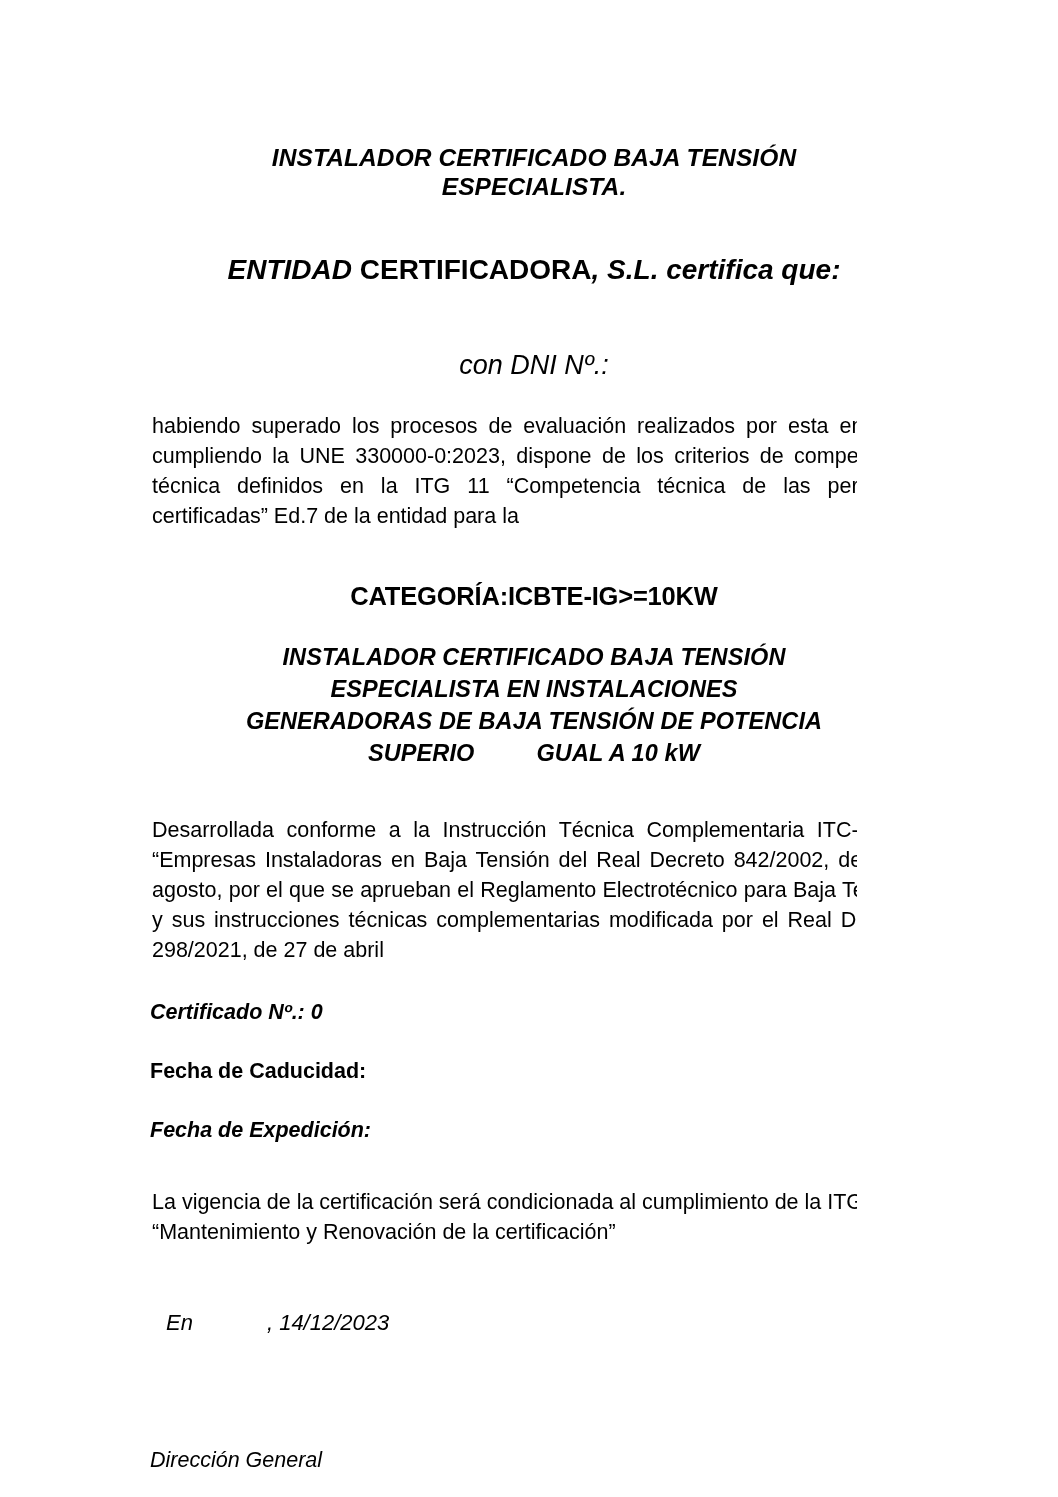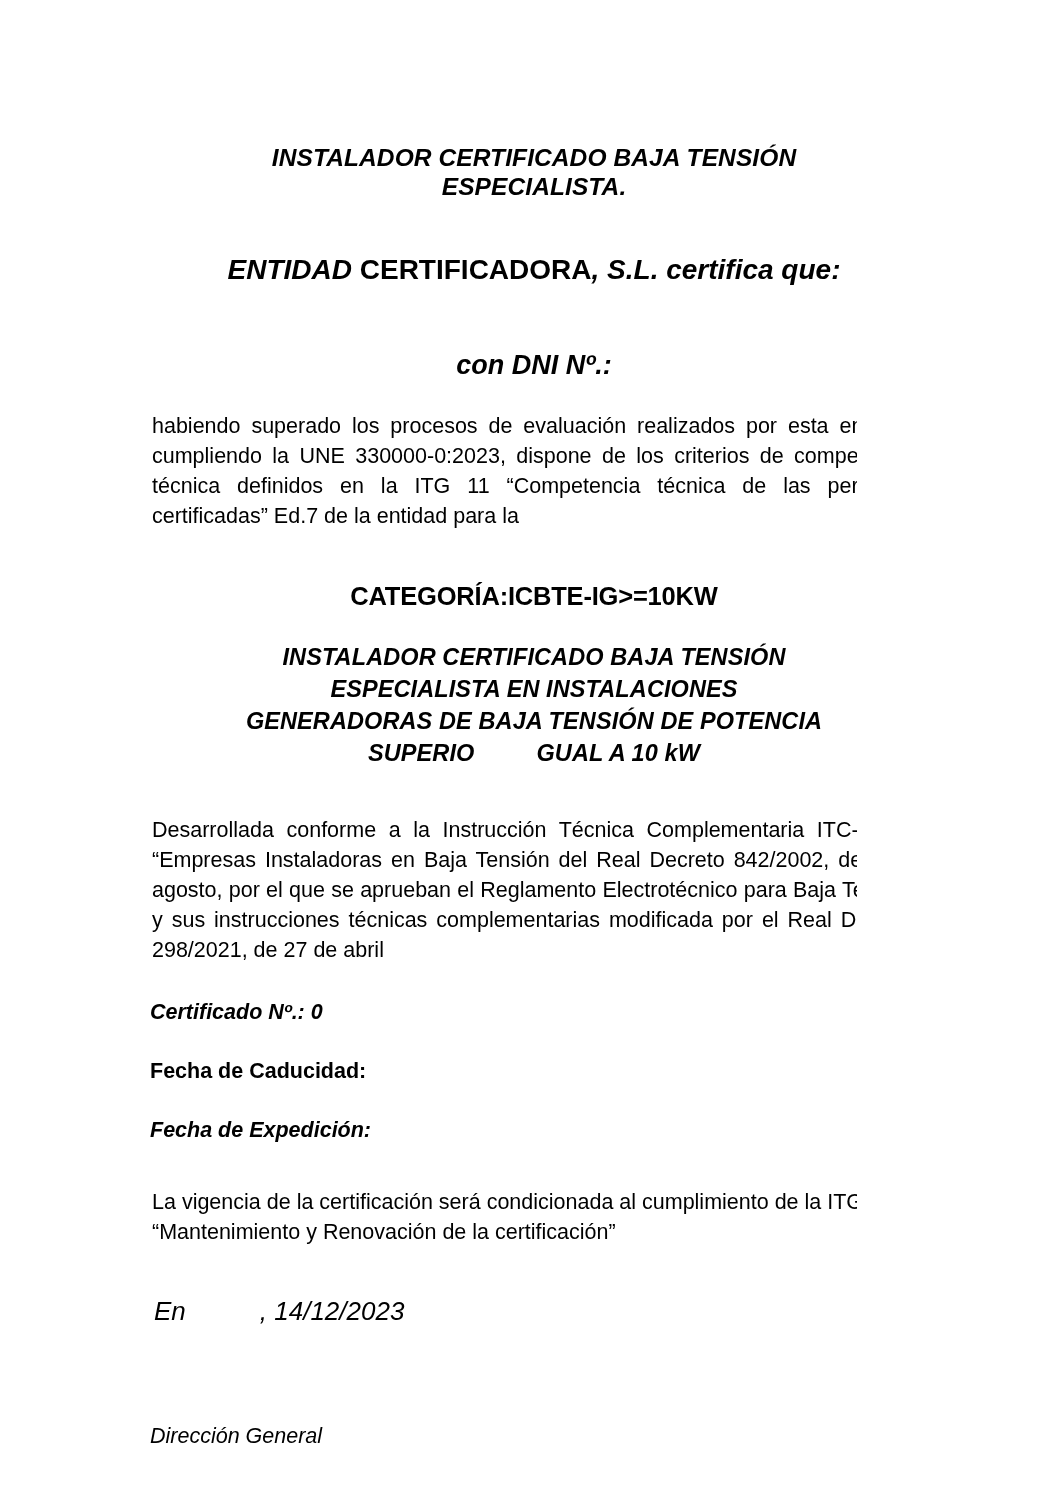--- a/index.html
+++ b/index.html
@@ -49,21 +49,21 @@
   }
   .entity-line .upright {
     font-style: normal;
   }
   .dni-line {
     margin: 0;
     padding-top: 62px;
     text-align: center;
     font-size: 27px;
     line-height: 33px;
-    font-weight: bold;
+    font-weight: normal;
     font-style: italic;
   }
 
   
   .body-par {
     margin: 2px;
     padding-top: 27px;
     text-align: justify;
     font-size: 21.5px;
     line-height: 30px;
@@ -105,24 +105,24 @@
     text-align: left;
     font-size: 21.5px;
     line-height: 28px;
     font-weight: bold;
     font-style: italic;
   }
   .field-line.upright-field {
     font-style: normal;
   }
   .place-line {
-    margin: 4px;
+    margin: 16px;
     padding-top: 46px;
     text-align: left;
-    font-size: 26px;
+    font-size: 22px;
     line-height: 28px;
     font-weight: normal;
     font-style: italic;
   }
   .place-gap {
     display: inline-block;
     width: 74px;
   }
   .signature-line {
     margin: 0;

